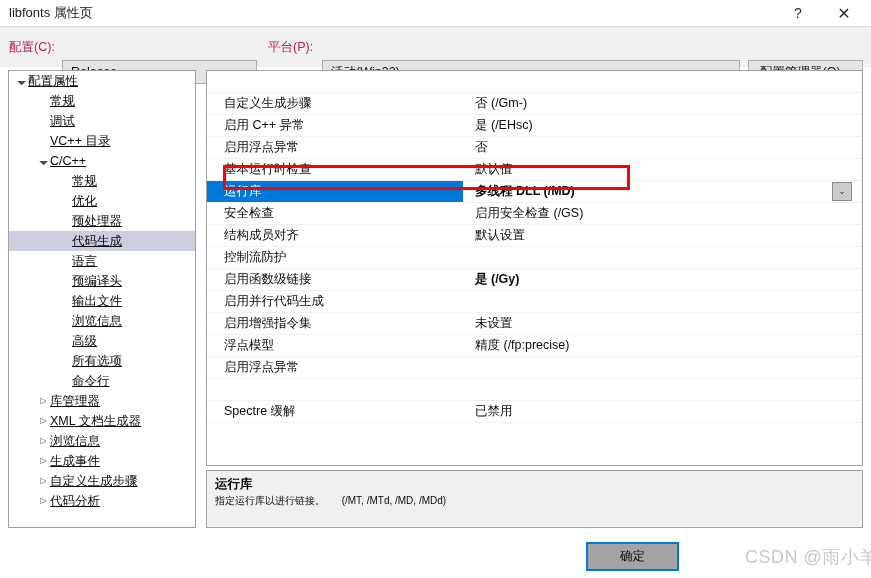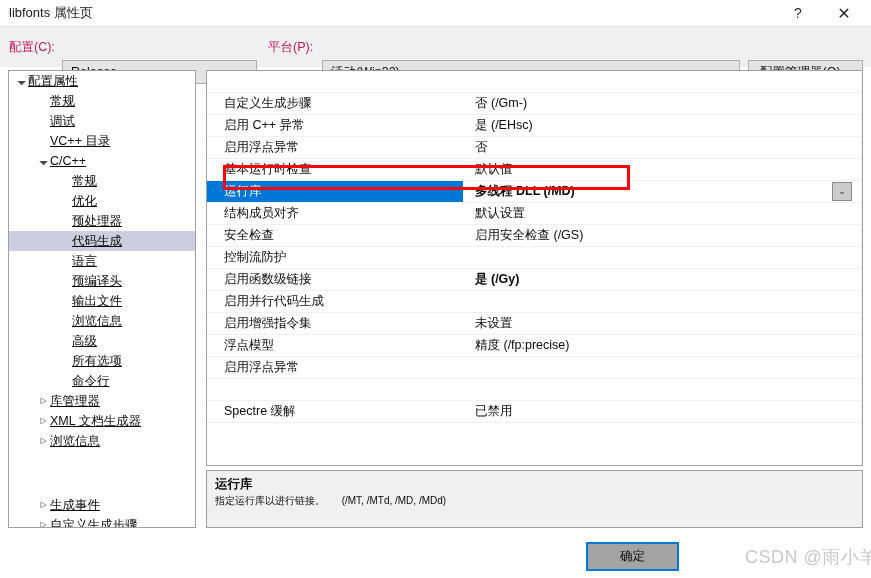--- a/index.html
+++ b/index.html
@@ -316,21 +316,21 @@
         <div class="tree-row" style="padding-left: 50px;"><span class="tw none">▷</span><span class="tree-label">语言</span></div>
         <div class="tree-row" style="padding-left: 50px;"><span class="tw none">▷</span><span class="tree-label">预编译头</span></div>
         <div class="tree-row" style="padding-left: 50px;"><span class="tw none">▷</span><span class="tree-label">输出文件</span></div>
         <div class="tree-row" style="padding-left: 50px;"><span class="tw none">▷</span><span class="tree-label">浏览信息</span></div>
         <div class="tree-row" style="padding-left: 50px;"><span class="tw none">▷</span><span class="tree-label">高级</span></div>
         <div class="tree-row" style="padding-left: 50px;"><span class="tw none">▷</span><span class="tree-label">所有选项</span></div>
         <div class="tree-row" style="padding-left: 50px;"><span class="tw none">▷</span><span class="tree-label">命令行</span></div>
         <div class="tree-row" style="padding-left: 28px;"><span class="tw">▷</span><span class="tree-label">库管理器</span></div>
         <div class="tree-row" style="padding-left: 28px;"><span class="tw">▷</span><span class="tree-label">XML 文档生成器</span></div>
         <div class="tree-row" style="padding-left: 28px;"><span class="tw">▷</span><span class="tree-label">浏览信息</span></div>
-        <div class="tree-row" style="padding-left: 28px; margin-top: 44px;"><span class="tw">▷</span><span class="tree-label">生成事件</span></div>
+        <div class="tree-row" style="padding-left: 28px;"><span class="tw">▷</span><span class="tree-label">生成事件</span></div>
         <div class="tree-row" style="padding-left: 28px;"><span class="tw">▷</span><span class="tree-label">自定义生成步骤</span></div>
         <div class="tree-row" style="padding-left: 28px;"><span class="tw">▷</span><span class="tree-label">代码分析</span></div>
       </div>
   </div>
 
   <div class="gridpanel">
     <div class="grid-scrollbar"></div>
     <div class="grid-rows" id="grid-rows">
         <div class="prow">
           <div class="pval"></div>
@@ -350,26 +350,26 @@
         <div class="prow">
           <div class="pname">基本运行时检查</div>
           <div class="pval">默认值</div>
         </div>
         <div class="prow sel">
           <div class="pname">运行库</div>
           <div class="pval bold">多线程 DLL (/MD)</div>
           <div class="grid-drop" style="top: 1px;">⌄</div>
         </div>
         <div class="prow">
+          <div class="pname">安全检查</div>
+          <div class="pval">启用安全检查 (/GS)</div>
+        </div>
+        <div class="prow">
           <div class="pname">结构成员对齐</div>
           <div class="pval">默认设置</div>
-        </div>
-        <div class="prow">
-          <div class="pname">安全检查</div>
-          <div class="pval">启用安全检查 (/GS)</div>
         </div>
         <div class="prow">
           <div class="pname">控制流防护</div>
           <div class="pval"></div>
         </div>
         <div class="prow">
           <div class="pname">启用函数级链接</div>
           <div class="pval bold">是 (/Gy)</div>
         </div>
         <div class="prow">

